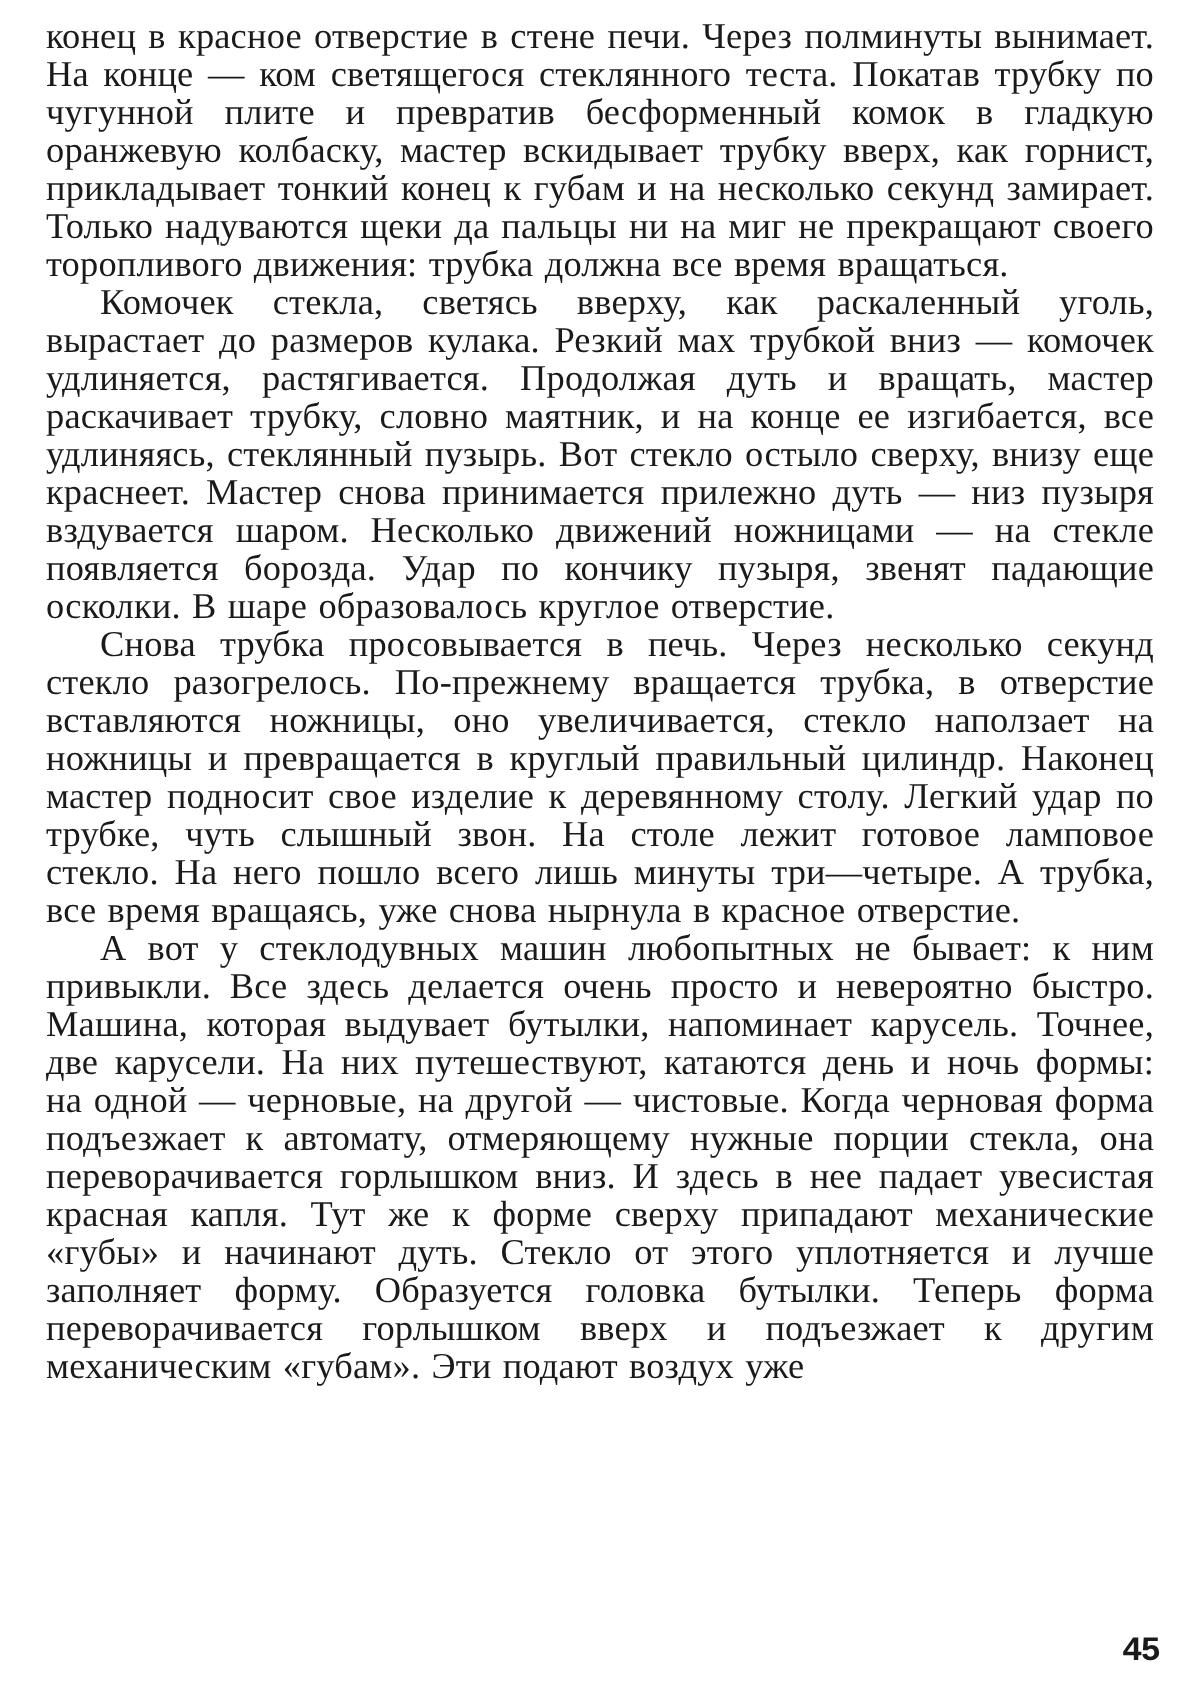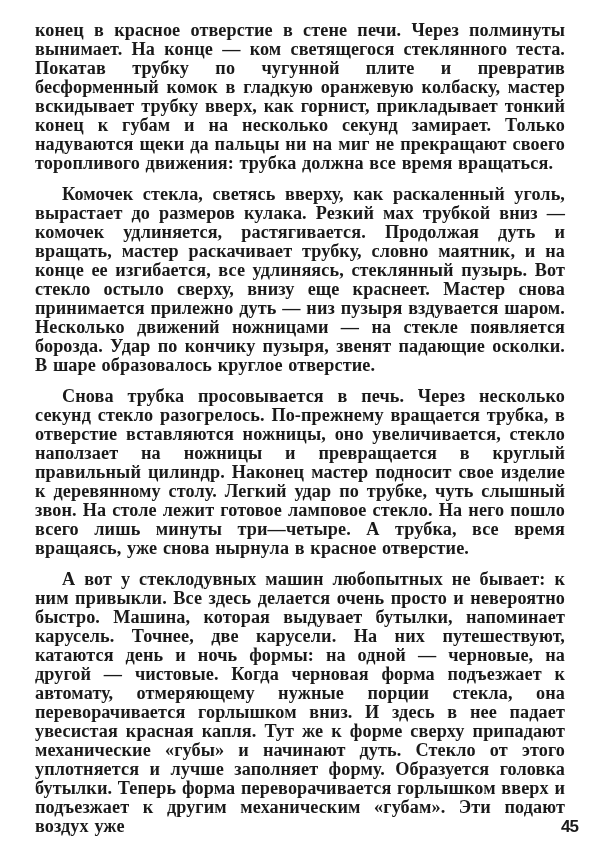--- a/index.html
+++ b/index.html
@@ -11,31 +11,30 @@
     width: 554px;
     font-family: "Liberation Serif", "DejaVu Serif", serif;
     font-size: 18.2px;
     line-height: 19px;
     color: #1a1a1a;
     text-align: justify;
     letter-spacing: 0.1px;
     word-spacing: 1px;
   }
   .page p {
-    margin: 12px;
+    margin: 0;
     text-indent: 27px;
     hyphens: manual;
-    font-weight: bold;
   }
   .page p.cont { text-indent: 0; }
   .page-number {
     position: absolute;
     left: 561px;
     top: 817px;
-    font-family: Liberation Sans, sans-serif;
+    font-family: Liberation Mono, monospace;
     font-weight: bold;
     font-size: 17px;
     color: #1a1a1a;
     letter-spacing: -1px;
   }
 </style>
 </head>
 <body>
 
 <div class="page">

